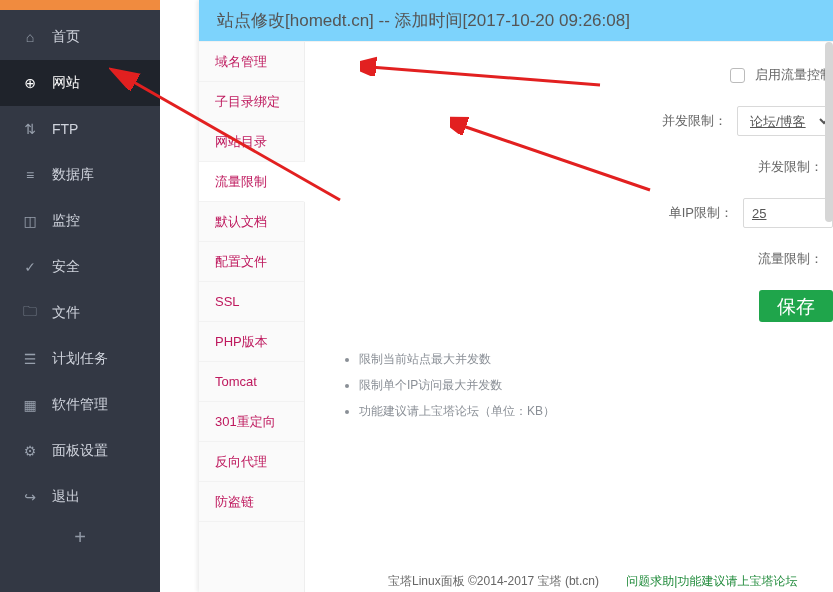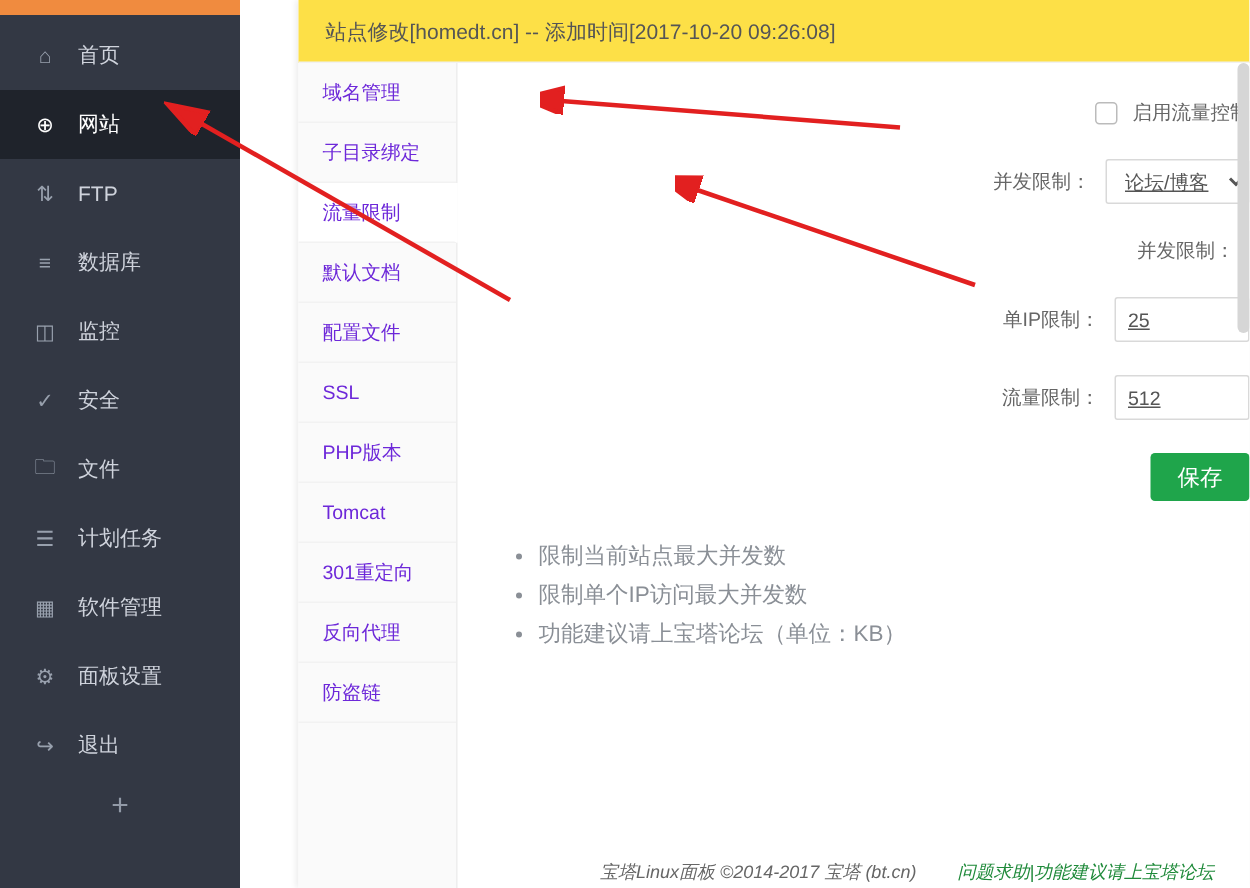--- a/index.html
+++ b/index.html
@@ -62,41 +62,41 @@
     top: 0;
     width: 634px;
     height: 592px;
     background: #fff;
     box-shadow: -2px 0 4px rgba(0,0,0,0.08);
   }
   .modal-title {
     height: 42px;
     line-height: 42px;
     padding-left: 18px;
-    font-size: 14px;
+    font-size: 17px;
     color: #555;
     border-bottom: 1px solid #f1f1f1;
-    background: #fde047;
+    background: #7dd3fc;
   }
 
   
   .tabs {
     position: absolute;
     left: 0; top: 42px;
     width: 106px;
     bottom: 0;
     background: #fafafa;
     border-right: 1px solid #eee;
   }
   .tab {
     height: 40px;
     line-height: 40px;
     padding-left: 16px;
     font-size: 13px;
-    color: #6d28d9;
+    color: #be185d;
     cursor: pointer;
     border-bottom: 1px solid #f2f2f2;
   }
   .tab.active {
     background: #fff;
     font-weight: 400;
     position: relative;
     border-right: 2px solid #fff;
     margin-right: -1px;
   }
@@ -141,50 +141,49 @@
   }
   select.styled { width: 96px; }
   .btn-save {
     display: inline-block;
     background: #1fa54b;
     color: #fff;
     border: none;
     border-radius: 3px;
     height: 32px;
     padding: 4px 18px;
-    font-size: 15px;
+    font-size: 19px;
     cursor: pointer;
     margin-left: 0px;
   }
   .hints {
     margin-top: 24px;
     color: #8a8f96;
-    font-size: 15px;
+    font-size: 12px;
     line-height: 26px;
   }
   .hints li { list-style: disc; margin-left: 18px; }
 
   
   .modal::after {
     content: "";
     position: absolute;
     right: 0; top: 42px;
     width: 8px; height: 180px;
     background: #d6d6d6;
     border-radius: 4px;
   }
 
   
   .footer {
     position: absolute;
-    left: 400px;
+    left: 388px;
     bottom: 2px;
     font-size: 12px;
     color: #666;
-    font-style: italic;
   }
   .footer .link { color: #1f8a3a; margin-left: 24px; }
 
   
   .arrow {
     position: absolute;
     pointer-events: none;
     stroke: #e22020;
     fill: #e22020;
   }
@@ -243,20 +242,21 @@
 
   <div class="side-plus">+</div>
 </div>
 
 <div class="modal">
   <div class="modal-title">站点修改[homedt.cn] -- 添加时间[2017-10-20 09:26:08]</div>
 
   <div class="tabs">
     <div class="tab">域名管理</div>
     <div class="tab">子目录绑定</div>
+    <div class="tab">网站目录</div>
     <div class="tab active">流量限制</div>
     <div class="tab">默认文档</div>
     <div class="tab">配置文件</div>
     <div class="tab">SSL</div>
     <div class="tab">PHP版本</div>
     <div class="tab">Tomcat</div>
     <div class="tab">301重定向</div>
     <div class="tab">反向代理</div>
     <div class="tab">防盗链</div>
   </div>
@@ -279,21 +279,20 @@
       <span class="row-label">并发限制：</span>
     </div>
 
     <div class="row">
       <span class="row-label">单IP限制：</span>
       <input class="styled" value="25" style="">
     </div>
 
     <div class="row">
       <span class="row-label">流量限制：</span>
-      <input class="styled" value="512" style="">
     </div>
 
     <div class="row">
       <button class="btn-save">保存</button>
     </div>
 
     <ul class="hints">
       <li>限制当前站点最大并发数</li>
       <li>限制单个IP访问最大并发数</li>
       <li>功能建议请上宝塔论坛（单位：KB）</li>

